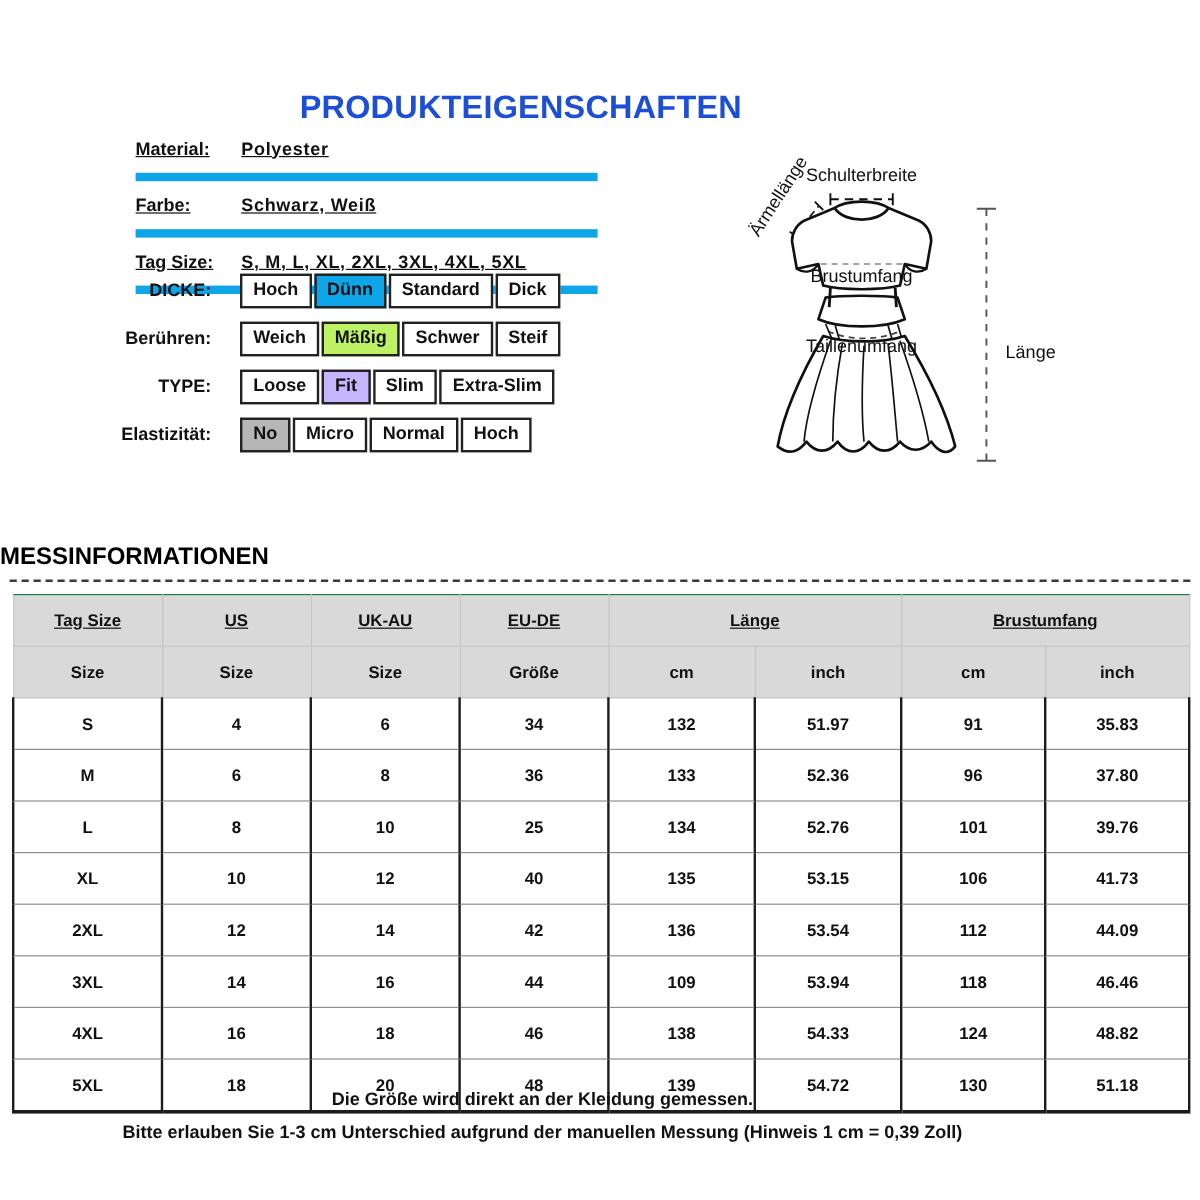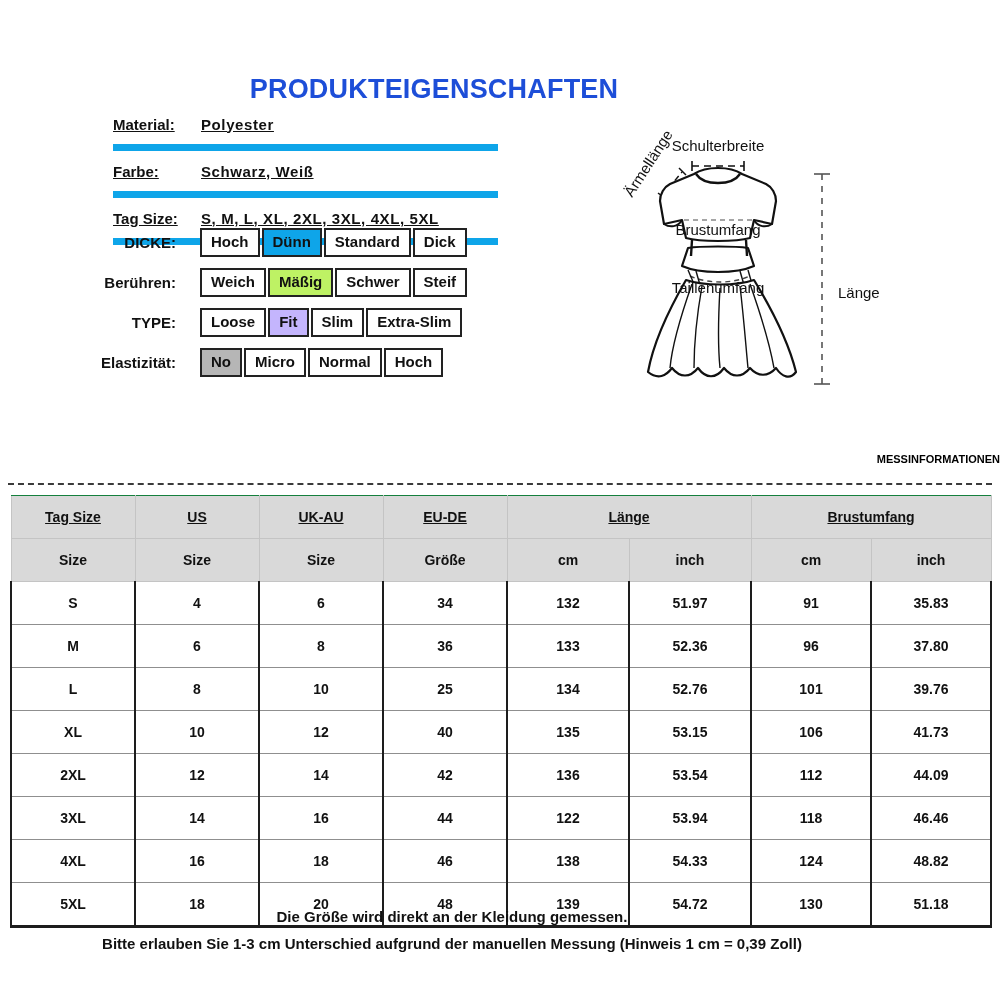--- a/index.html
+++ b/index.html
@@ -111,22 +111,22 @@
     height: 280px;
   }
   .diagram svg { display: block; }
 
   
   .meas-title {
     position: absolute;
     top: 453px;
     left: 0;
     width: 1000px;
-    text-align: right;
-    font-size: 11px;
+    text-align: left;
+    font-size: 20px;
     font-weight: bold;
     color: #000;
   }
   .dash-rule {
     position: absolute;
     left: 8px;
     top: 483px;
     width: 984px;
     height: 0;
     border-top: 2px dashed #3a3a3a;
@@ -419,21 +419,21 @@
         <td>136</td>
         <td>53.54</td>
         <td>112</td>
         <td>44.09</td>
       </tr>
       <tr>
         <td>3XL</td>
         <td>14</td>
         <td>16</td>
         <td>44</td>
-        <td>122</td>
+        <td>109</td>
         <td>53.94</td>
         <td>118</td>
         <td>46.46</td>
       </tr>
       <tr>
         <td>4XL</td>
         <td>16</td>
         <td>18</td>
         <td>46</td>
         <td>138</td>

